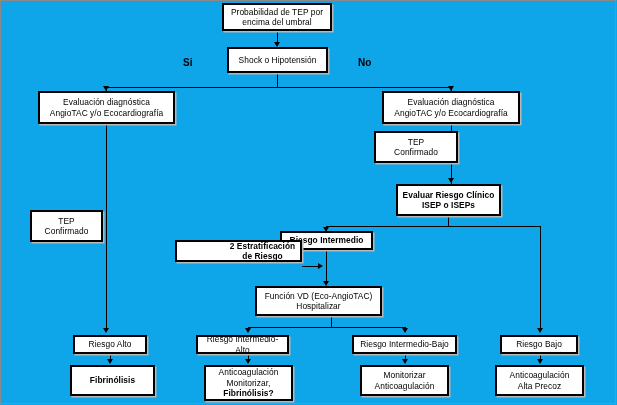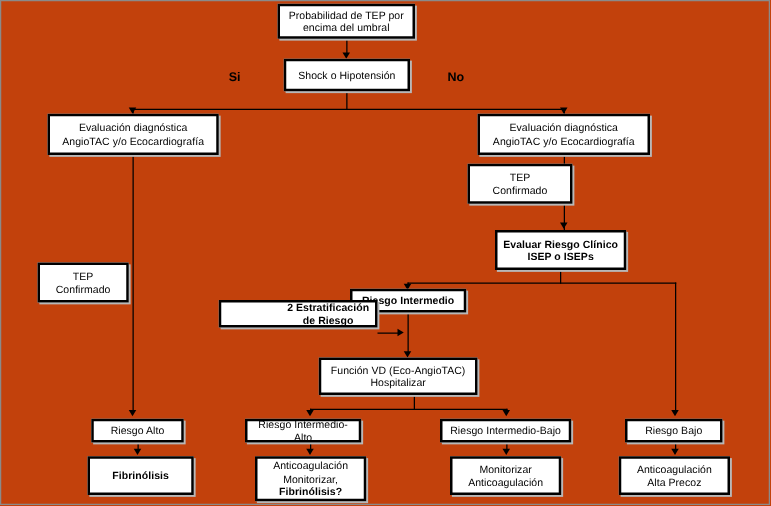--- a/index.html
+++ b/index.html
@@ -4,21 +4,21 @@
 <style>
   html, body {
     margin: 0;
     padding: 0;
     background: #ffffff;
   }
   #canvas {
     position: relative;
     width: 617px;
     height: 405px;
-    background: #c2410c;
+    background: #0ea5e9;
     font-family: "Liberation Sans", sans-serif;
     overflow: hidden;
   }
   
   #frame {
     position: absolute;
     left: 0px;
     top: 0px;
     width: 616px;
     height: 404px;

